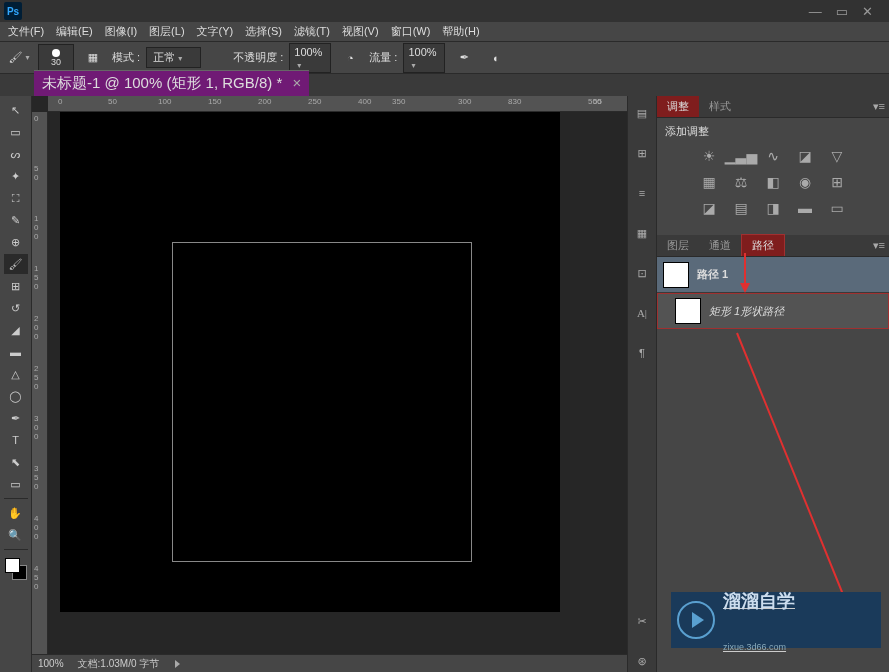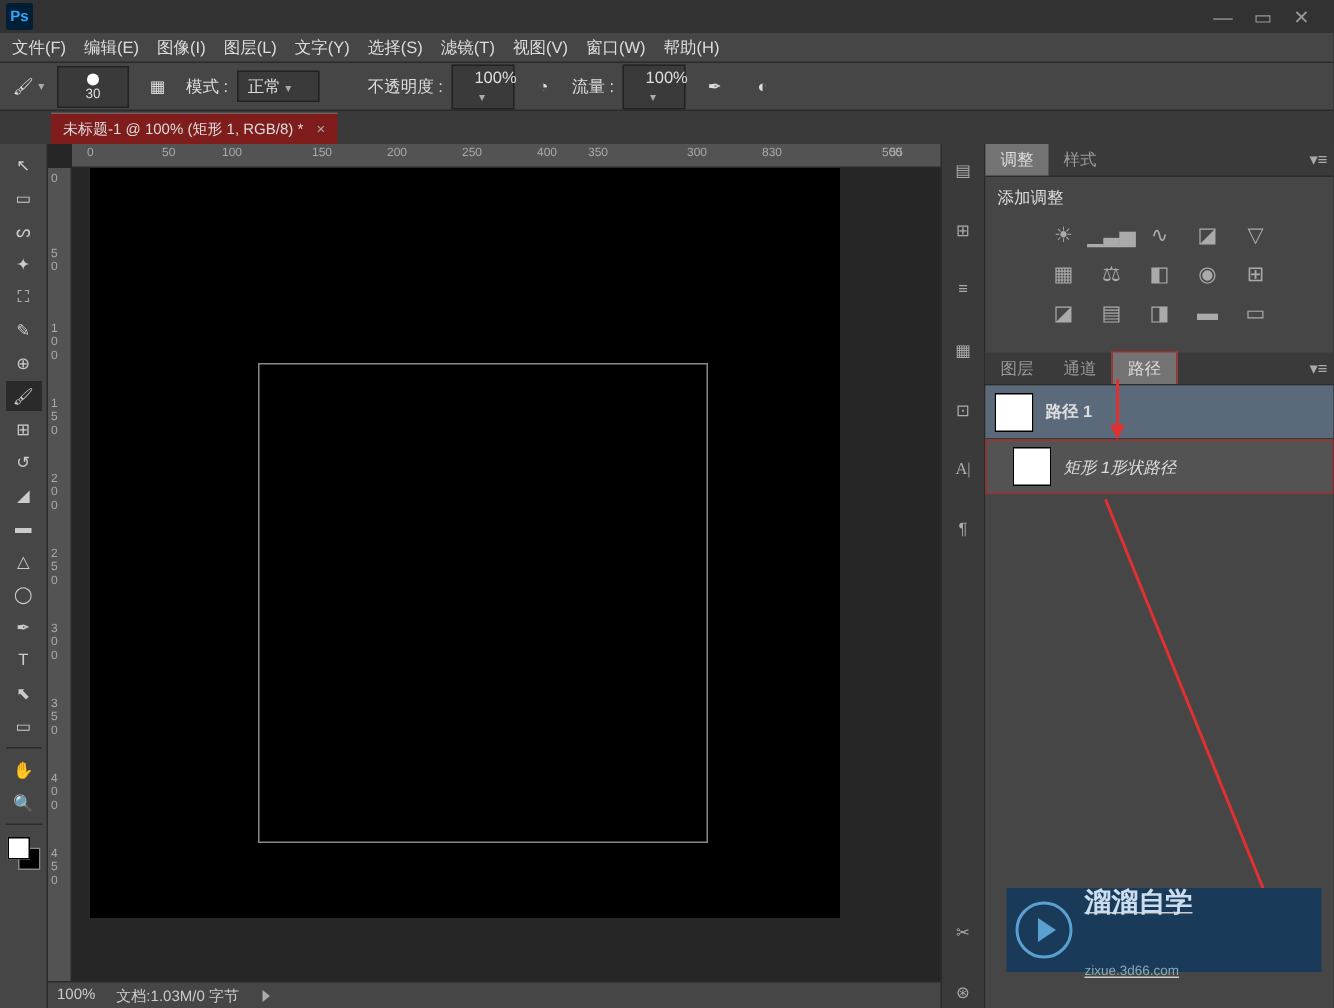--- a/index.html
+++ b/index.html
@@ -58,21 +58,21 @@
       gap: 6px;
     }
     .opt-icon {
       width: 26px; height: 22px;
       display: flex;
       align-items: center;
       justify-content: center;
       color: #ddd;
     }
     .brush-size {
-      width: 48px; height: 28px;
+      width: 36px; height: 28px;
       background: #3a3a3a;
       border: 1px solid #222;
       display: flex;
       flex-direction: column;
       align-items: center;
       justify-content: center;
       color: #ddd;
       font-size: 9px;
     }
     .brush-size .dot { width: 8px; height: 8px; background: #fff; border-radius: 50%; }
@@ -82,37 +82,37 @@
       border: 1px solid #222;
       color: #ddd;
       padding: 2px 18px 2px 6px;
       font-size: 11px;
       position: relative;
     }
     .opt-input {
       background: #3a3a3a;
       border: 1px solid #222;
       color: #ddd;
-      padding: 2px 14px;
+      padding: 2px 4px;
       width: 42px;
       font-size: 11px;
     }
     .triangle-r { display:inline-block; width:0;height:0;border-top:4px solid transparent;border-bottom:4px solid transparent;border-left:5px solid #aaa;vertical-align:middle;margin-left:2px;}
     .chevron-d { display:inline-block; font-size: 8px; color:#aaa; margin-left:3px;}
     .doc-tabs {
       height: 22px;
       background: #3a3a3a;
       display: flex;
       align-items: flex-end;
       padding-left: 34px;
     }
     .doc-tab {
-      background: #7f1d1d;
+      background: #701a75;
       padding: 3px 8px;
-      font-size: 10px;
+      font-size: 15px;
       color: #ddd;
       border-top: 1px solid #666;
     }
     .doc-tab .close { margin-left: 6px; color: #aaa; }
     .main {
       display: flex;
       height: calc(672px - 22px - 20px - 32px - 22px);
     }
     .toolbox {
       width: 32px;
@@ -228,21 +228,21 @@
       border-bottom: 1px solid #2a2a2a;
       position:relative;
     }
     .panel-tab {
       padding: 3px 10px;
       font-size: 11px;
       color: #999;
       cursor: pointer;
     }
     .panel-tab.active {
-      background: #737373;
+      background: #7f1d1d;
       color: #ddd;
     }
     .panel-menu { position:absolute; right:4px; top:4px; color:#aaa; font-size:11px;}
     .adjust-panel { padding: 6px 8px 10px 8px; }
     .adjust-title { font-size: 11px; color: #ddd; margin-bottom: 8px; }
     .adjust-row { display:flex; gap:10px; margin-bottom:8px; justify-content:center;}
     .adjust-ic { width:22px; height:18px; color:#aaa; display:flex;align-items:center;justify-content:center; font-size:14px;}
     .paths-panel {
       flex:1;
       background: #464646;
@@ -364,21 +364,21 @@
     <div class="color-swatch">
       <div class="color-fg"></div>
       <div class="color-bg"></div>
     </div>
   </div>
 
   <div class="canvas-area">
     <div class="ruler-h">
       <span style="left:10px">0</span>
         <span style="left:60px">50</span>
-        <span style="left:100px">100</span>
+        <span style="left:110px">100</span>
         <span style="left:160px">150</span>
         <span style="left:210px">200</span>
         <span style="left:260px">250</span>
         <span style="left:310px">400</span>
         <span style="left:344px">350</span>
         <span style="left:410px">300</span>
         <span style="left:460px">830</span>
         <span style="left:540px">500</span>
         <span style="left:545px">55</span>
     </div>

